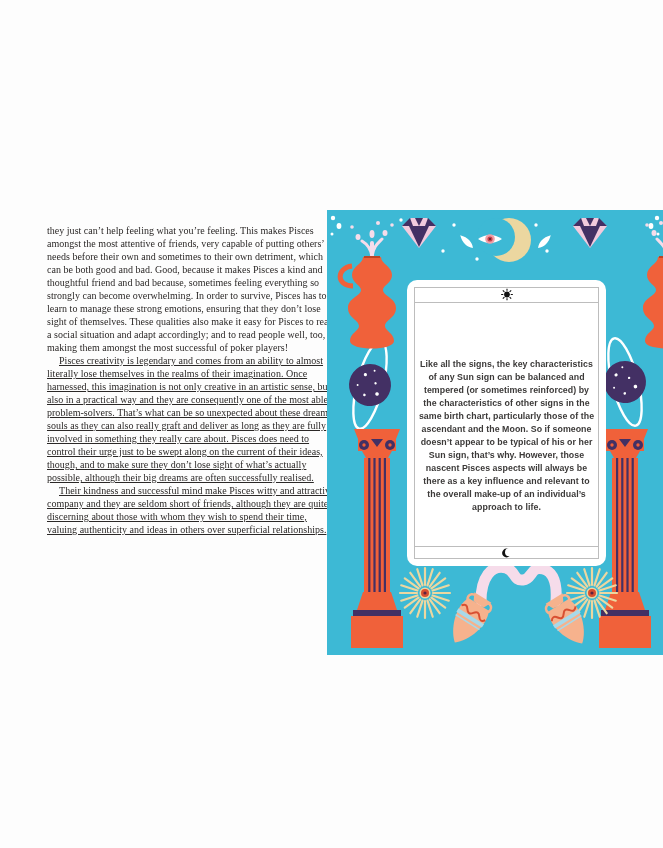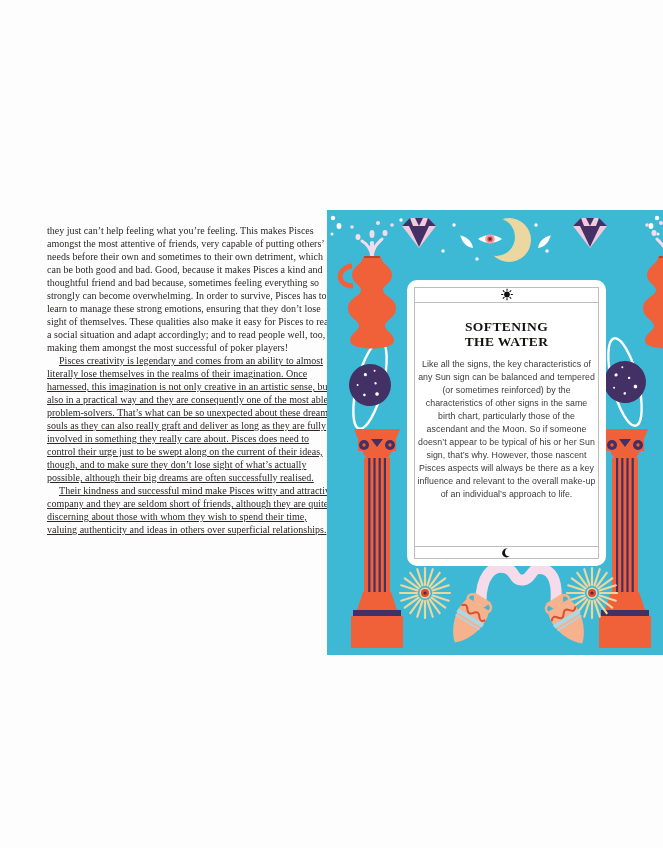--- a/index.html
+++ b/index.html
@@ -45,21 +45,21 @@
   .bezel-bottom{position:absolute;left:7px;right:7px;bottom:19px;height:1px;background:var(--line);}
   .sun-icon{position:absolute;top:8px;left:50%;transform:translateX(-50%);}
   .crescent-icon{position:absolute;bottom:8px;left:50%;transform:translateX(-50%);}
   .card-title{
     position:absolute;top:40px;left:0;width:100%;margin:0;text-align:center;
     font-family:"Liberation Serif",serif;font-weight:bold;font-size:13.5px;
     line-height:14.5px;letter-spacing:0.4px;color:#14120f;
   }
   .card-body{
     position:absolute;top:78px;left:10px;right:10px;margin:0;text-align:center;
-    font-family:"Liberation Sans",sans-serif;font-weight:normal;font-size:8.8px;
+    font-family:"Liberation Sans",sans-serif;font-weight:bold;font-size:8.8px;
     line-height:13px;color:#3c3a39;letter-spacing:0.05px;
   }
 </style>
 </head>
 <body>
 
 <div class="spread">
 
   <div class="left-page">
     <div class="body-text">
@@ -238,17 +238,16 @@
             <line x1="-2.8" y1="2.8" x2="-4.5" y2="4.5"></line>
           <line x1="2.8" y1="-2.8" x2="4.5" y2="-4.5"></line>
             <line x1="-2.8" y1="-2.8" x2="-4.5" y2="-4.5"></line>
         </g>
       </svg>
       <div class="bezel-bottom"></div>
       <svg class="crescent-icon" width="10" height="10" viewBox="0 0 10 10">
         <circle cx="4.5" cy="5" r="4.4" fill="#111"></circle>
         <circle cx="7" cy="4.3" r="4" fill="#ffffff"></circle>
       </svg>
-      <h2 class="card-title"><span>SOFTENING</span><br><span>THE WATER</span></h2>
       <p class="card-body">Like all the signs, the key characteristics of any Sun sign can be balanced and tempered (or sometimes reinforced) by the characteristics of other signs in the same birth chart, particularly those of the ascendant and the Moon. So if someone doesn’t appear to be typical of his or her Sun sign, that’s why. However, those nascent Pisces aspects will always be there as a key influence and relevant to the overall make-up of an individual’s approach to life.</p>
     </div>
   </div>
 </div>
 
 </body></html>

